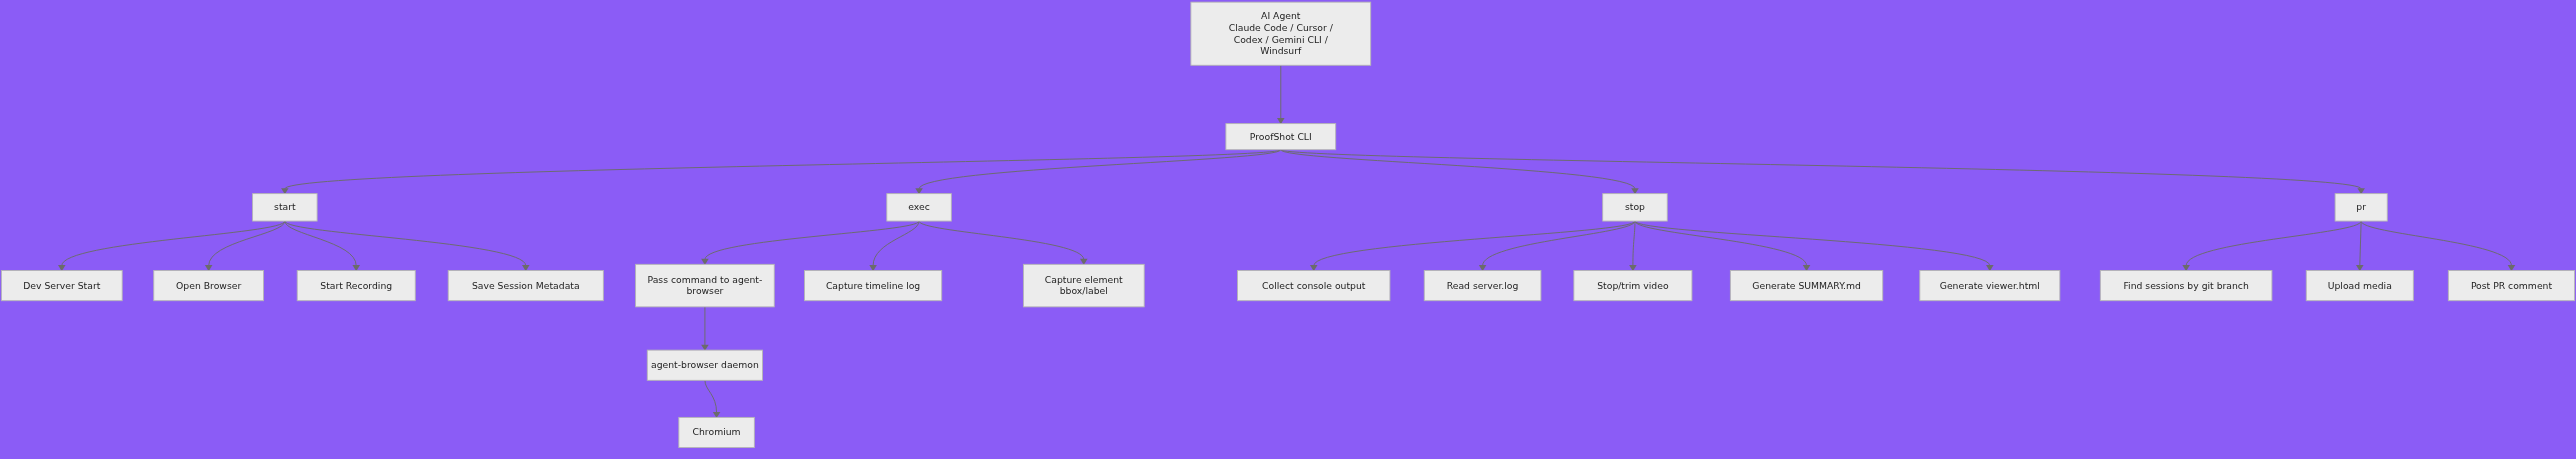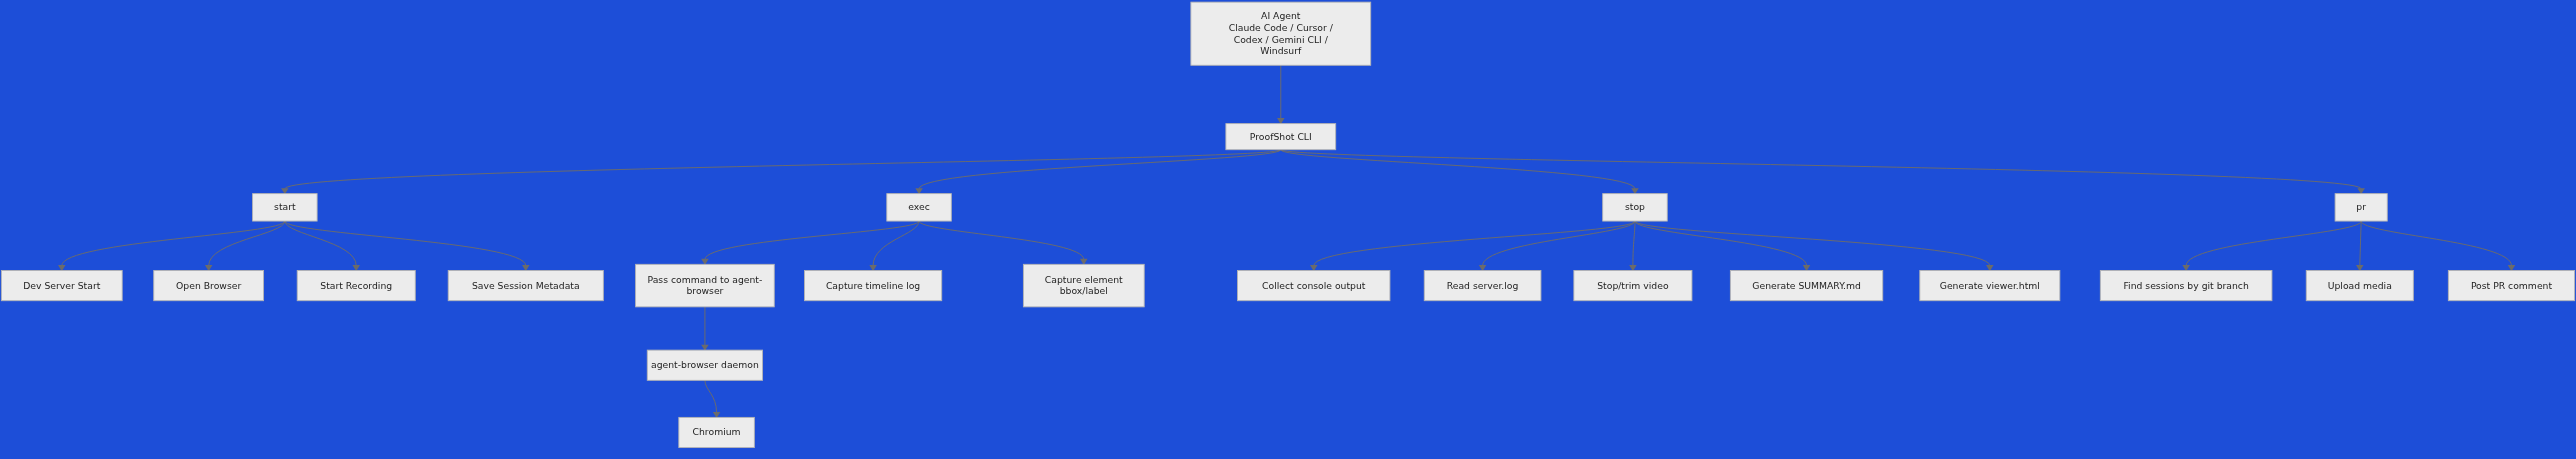--- a/index.html
+++ b/index.html
@@ -4,21 +4,21 @@
 <style>
   html, body {
     margin: 0;
     padding: 0;
     background: #ffffff;
   }
   #diagram-root {
     position: relative;
     width: 2576px;
     height: 460px;
-    background: #1d4ed8;
+    background: #8b5cf6;
     font-family: "DejaVu Sans", "Liberation Sans", sans-serif;
     overflow: hidden;
   }
   svg#flowchart {
     display: block;
     width: 2576px;
     height: 460px;
   }
   .node-rect {
     fill: #ececec;

